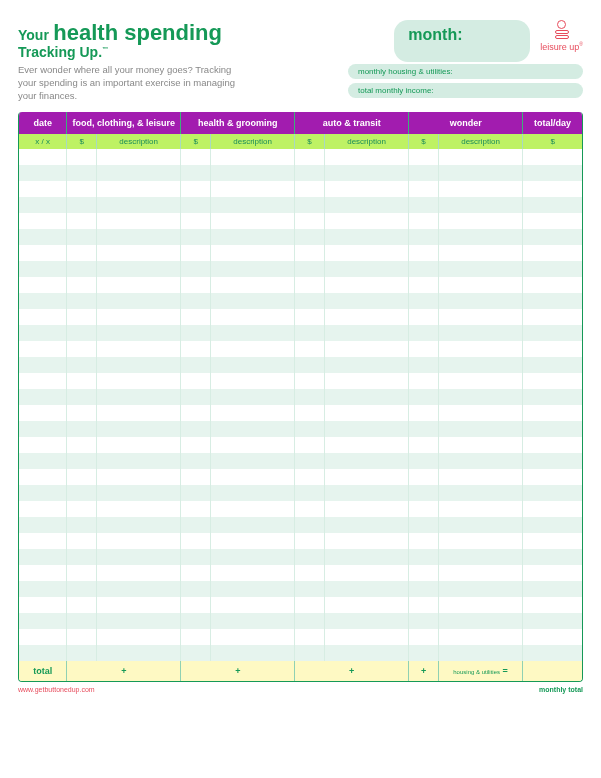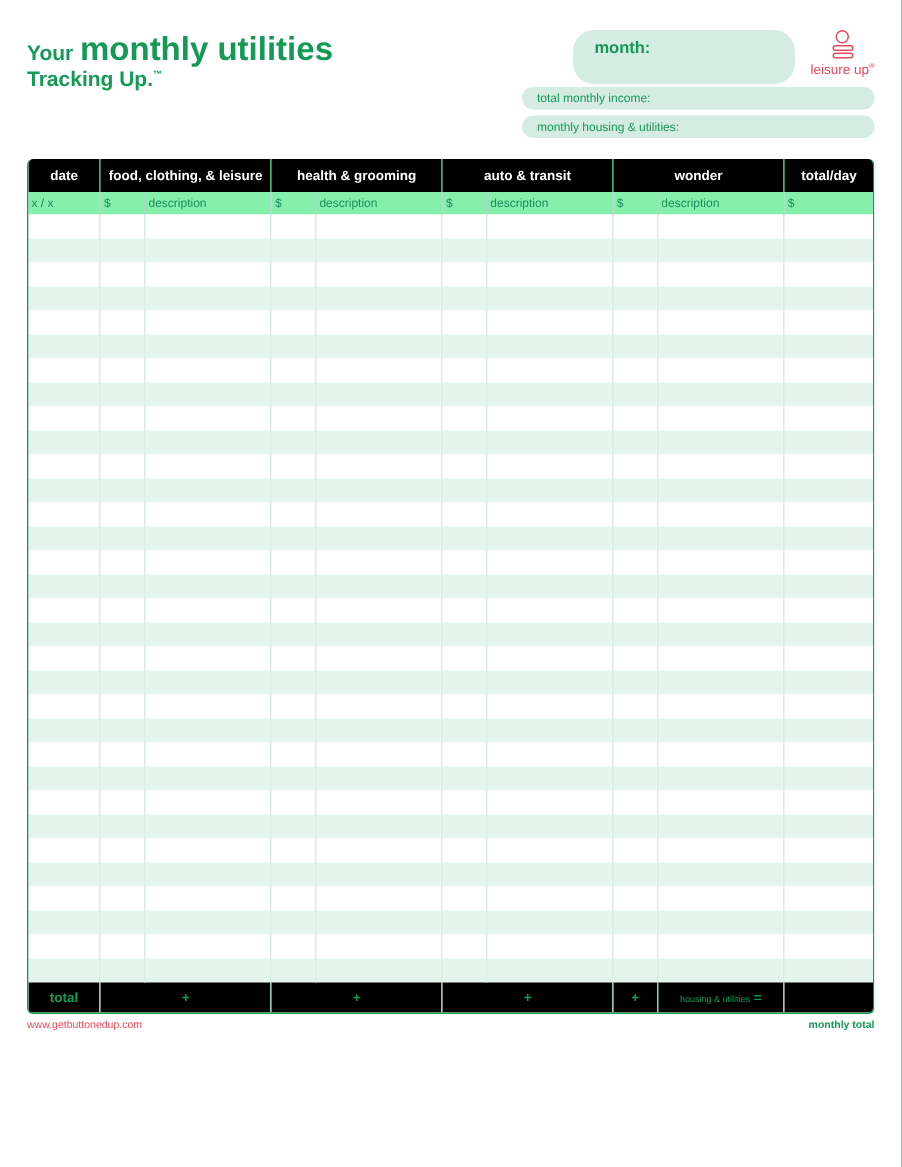--- a/index.html
+++ b/index.html
@@ -14,98 +14,99 @@
   }
   .header { display: flex; align-items: flex-start; margin-bottom: 8px; }
   .title-block { flex: 1; }
   .title-big { font-size: 22px; color: #159957; font-weight: 700; }
   .title-your { font-size: 14px; color: #159957; font-weight: 700; }
   .title-sub { font-size: 14px; color: #159957; font-weight: 700; margin-top: -2px; }
   .title-sub sup { font-size: 6px; vertical-align: super; }
   .intro { font-size: 9.5px; color: #888; line-height: 1.35; margin-top: 4px; max-width: 230px; }
   .right-top { display: flex; align-items: flex-start; gap: 10px; }
   .month-pill {
-    background: #d4ece2; color: #159957; font-size: 11px; font-weight: 700;
-    border-radius: 14px; padding: 6px 14px 18px 14px; width: 148px;
+    background: #d4ece2; color: #159957; font-size: 16px; font-weight: 700;
+    border-radius: 14px; padding: 6px 14px 18px 14px; width: 136px;
   }
   .logo { text-align: center; }
   .logo-icons { display:flex; flex-direction:column; align-items:center; gap:1px; margin-bottom:2px; }
   .logo-circ { width:9px; height:9px; border:1px solid #e74c5c; border-radius:50%; }
   .logo-bar { width:14px; height:4px; border:1px solid #e74c5c; border-radius:2px; }
   .logo-text { font-size: 9px; color: #e74c5c; font-weight: 400; }
   .mini-pills { display:flex; flex-direction:column; gap:4px; align-items:flex-end; margin-top:2px; margin-bottom:6px; }
   .mini-pill {
     background: #d4ece2; color: #159957; font-size: 8px; font-weight: 400;
     border-radius: 10px; padding: 3px 10px; width: 235px;
   }
   .sheet {
     border: 1.5px solid #159957; border-top: none; border-radius: 4px;
     overflow: hidden;
   }
   table { width: 100%; border-collapse: collapse; table-layout: fixed; }
   thead.main th {
-    background: #000000; color: #fff; font-size: 9px; font-weight: 700;
+    background: #a21caf; color: #fff; font-size: 9px; font-weight: 700;
     text-align: center; padding: 6px 2px; border-right: 1px solid #3cb279;
     vertical-align: middle; line-height:1.15;
   }
   thead.main th:last-child { border-right: none; }
   thead.sub th {
-    background: #86efac; color: #1c8c5a; font-size: 8px; font-weight: 400;
-    text-align: left; padding: 3px 2px; border-right: 1px solid #a8d9c4;
+    background: #bef264; color: #1c8c5a; font-size: 8px; font-weight: 400;
+    text-align: center; padding: 3px 2px; border-right: 1px solid #a8d9c4;
   }
   thead.sub th:last-child { border-right: none; }
   tbody td {
     height: 16px; border-right: 1px solid #d7ede3; font-size:8px;
   }
   tbody td:last-child { border-right: none; }
   tbody tr:nth-child(even) td { background: #e6f4ee; }
   tbody tr:nth-child(odd) td { background: #fff; }
   tfoot td {
-    background: #000000; color: #159957; font-size: 9px; font-weight: 700;
+    background: #fef9c3; color: #159957; font-size: 9px; font-weight: 700;
     text-align: center; padding: 5px 2px; border-right: 1px solid #8fd1b3;
   }
   tfoot td:last-child { border-right:none; }
   tfoot .small { font-size: 6px; font-weight:400; line-height:1; }
   .col-date { width: 42px; }
   .col-amt { width: 26px; }
   .col-desc { width: 74px; }
   .col-total { width: 52px; }
   .bottom-row { display:flex; justify-content:space-between; margin-top:4px; font-size:7px; }
   .url { color:#e74c5c; }
   .monthly-total { color:#159957; font-weight:700; text-align:right; width:52px; }
   .top-right-wrap { display:flex; flex-direction:column; align-items:flex-end; }
 </style>
 </head>
 <body>
 
 <div class="header">
   <div class="title-block">
     <div>
       <span class="title-your">Your</span>
-      <span class="title-big">monthly utilities</span>
+      <span class="title-big">health spending</span>
     </div>
     <div class="title-sub">
       <span>Tracking Up.</span><sup>™</sup>
     </div>
+    <div class="intro">Ever wonder where all your money goes? Tracking your spending is an important exercise in managing your finances.</div>
   </div>
   <div class="top-right-wrap">
     <div class="right-top">
       <div class="month-pill">month:</div>
       <div class="logo">
         <div class="logo-icons">
           <div class="logo-circ"></div>
           <div class="logo-bar"></div>
           <div class="logo-bar"></div>
         </div>
         <div class="logo-text"><span>leisure up</span><sup style="font-size:5px;">®</sup></div>
       </div>
     </div>
     <div class="mini-pills">
+      <div class="mini-pill">monthly housing &amp; utilities:</div>
       <div class="mini-pill">total monthly income:</div>
-      <div class="mini-pill">monthly housing &amp; utilities:</div>
     </div>
   </div>
 </div>
 
 <div class="sheet">
 <table>
   <colgroup>
     <col class="col-date">
     <col class="col-amt">
         <col class="col-desc">

